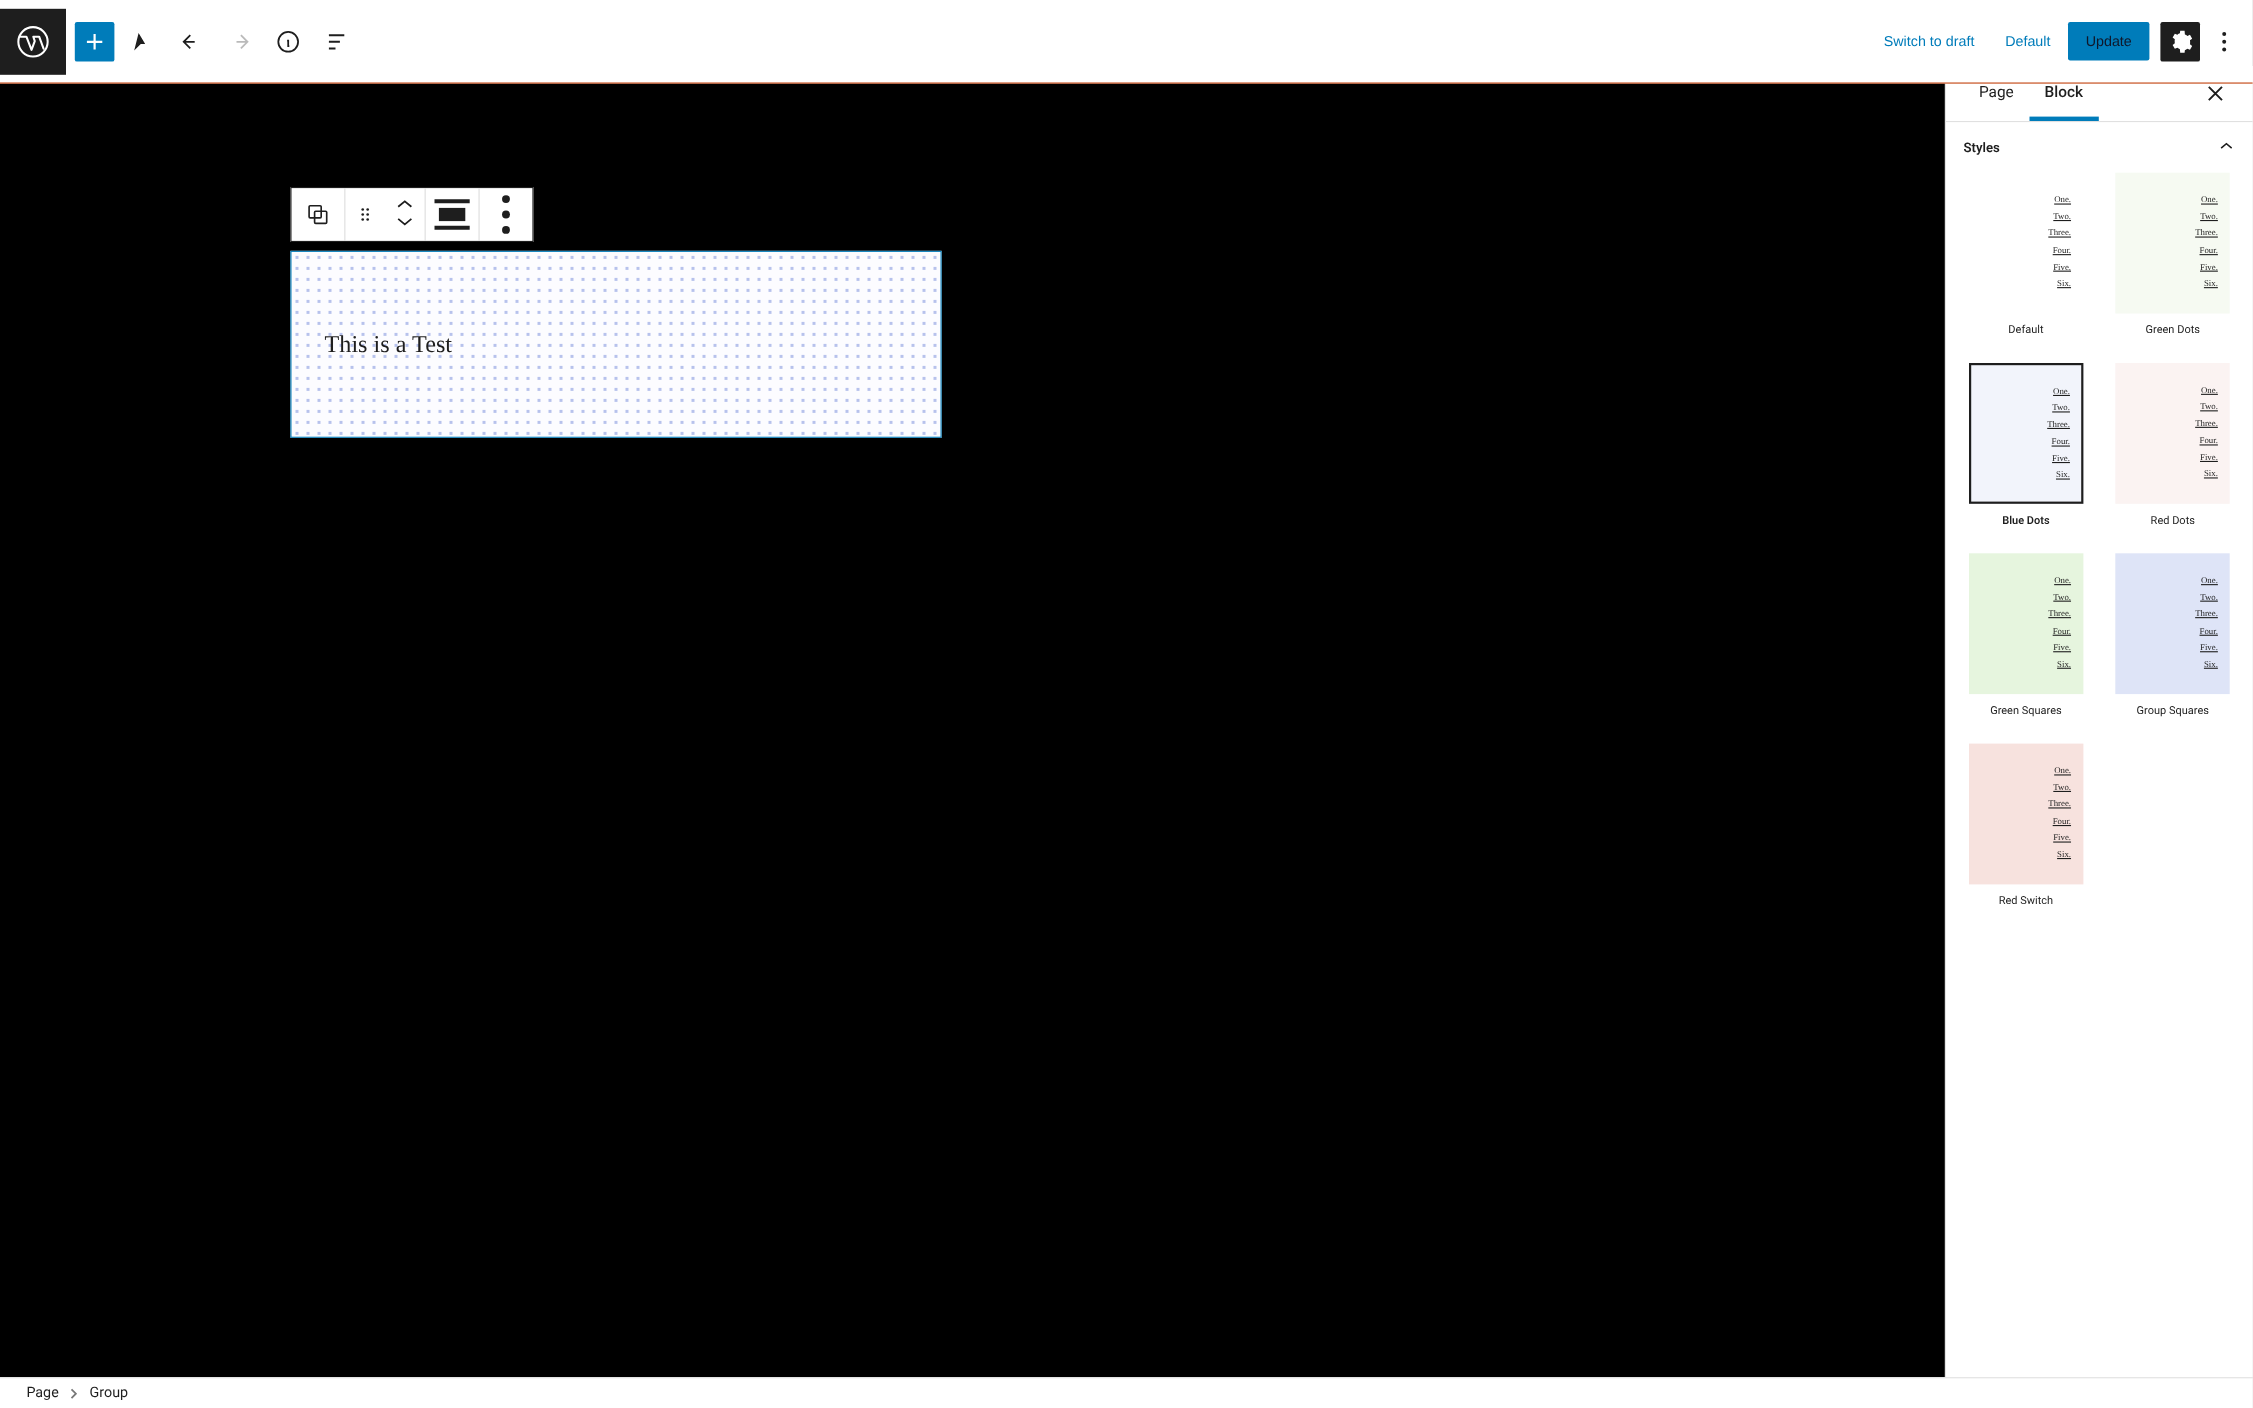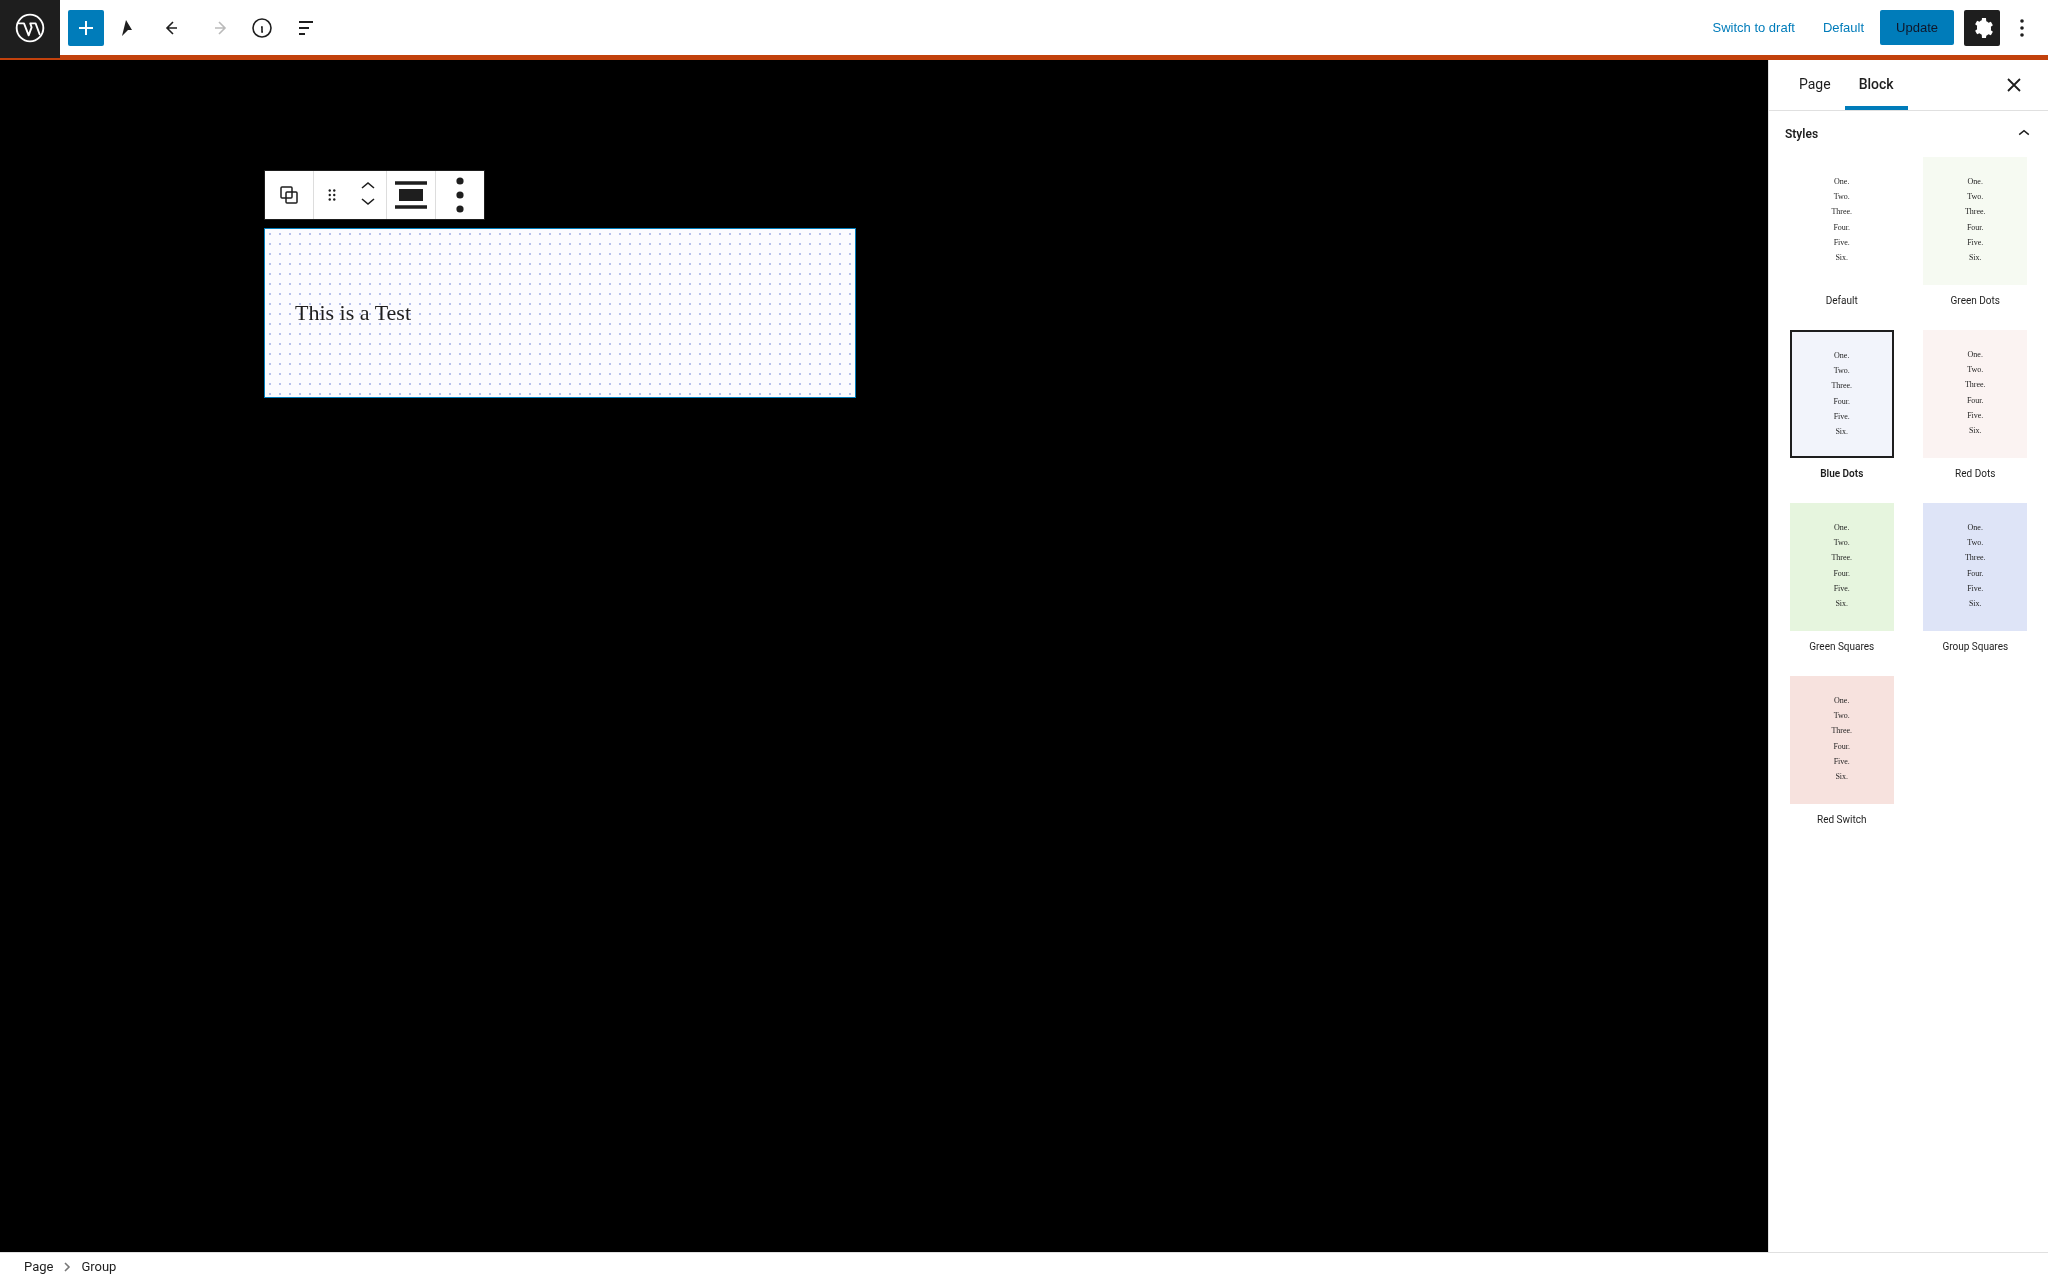--- a/index.html
+++ b/index.html
@@ -1,23 +1,23 @@
 <!DOCTYPE html>
 <html><head>
 <meta charset="utf-8">
 <style>
 * { box-sizing: border-box; margin: 0; padding: 0; }
 html, body { height: 100%; font-family: -apple-system, BlinkMacSystemFont, "Segoe UI", Roboto, sans-serif; font-size: 13px; color: #1e1e1e; }
 
 
 .top-toolbar {
-  height: 60px;
+  height: 76px;
   display: flex;
   align-items: center;
-  border-bottom: 5px solid #c2410c;
+  border-bottom: 1px solid #c2410c;
   background: #fff;
   position: relative;
   z-index: 10;
 }
 .wp-logo {
   width: 60px; height: 60px;
   background: #1e1e1e;
   display: flex; align-items: center; justify-content: center;
 }
 .toolbar-left { display: flex; align-items: center; gap: 8px; padding-left: 8px; }
@@ -106,26 +106,27 @@
 
 .style-grid {
   display: grid;
   grid-template-columns: 1fr 1fr;
   gap: 24px 20px;
 }
 .style-item { text-align: center; cursor: pointer; }
 .style-preview {
   width: 104px; height: 128px;
   padding: 16px 10px 0 10px;
-  text-align: center;
+  text-align: right;
   font-family: Georgia, serif;
   font-size: 8px;
   line-height: 1.9;
   border: 1px solid transparent;
   margin: 0 auto;
+  text-decoration: underline;
 }
 .style-preview.selected { border: 2px solid #1e1e1e; }
 .style-preview.default { background: #fff; }
 .style-preview.green-dots { background: #f6faf2; }
 .style-preview.blue-dots { background: #f2f4fb; }
 .style-preview.red-dots { background: #fbf3f2; }
 .style-preview.green-squares { background: #e6f5de; }
 .style-preview.blue-squares { background: #dee4f7; }
 .style-preview.red-squares { background: #f7e2de; }
 .style-label { margin-top: 10px; font-size: 10px; color: #1e1e1e; }

